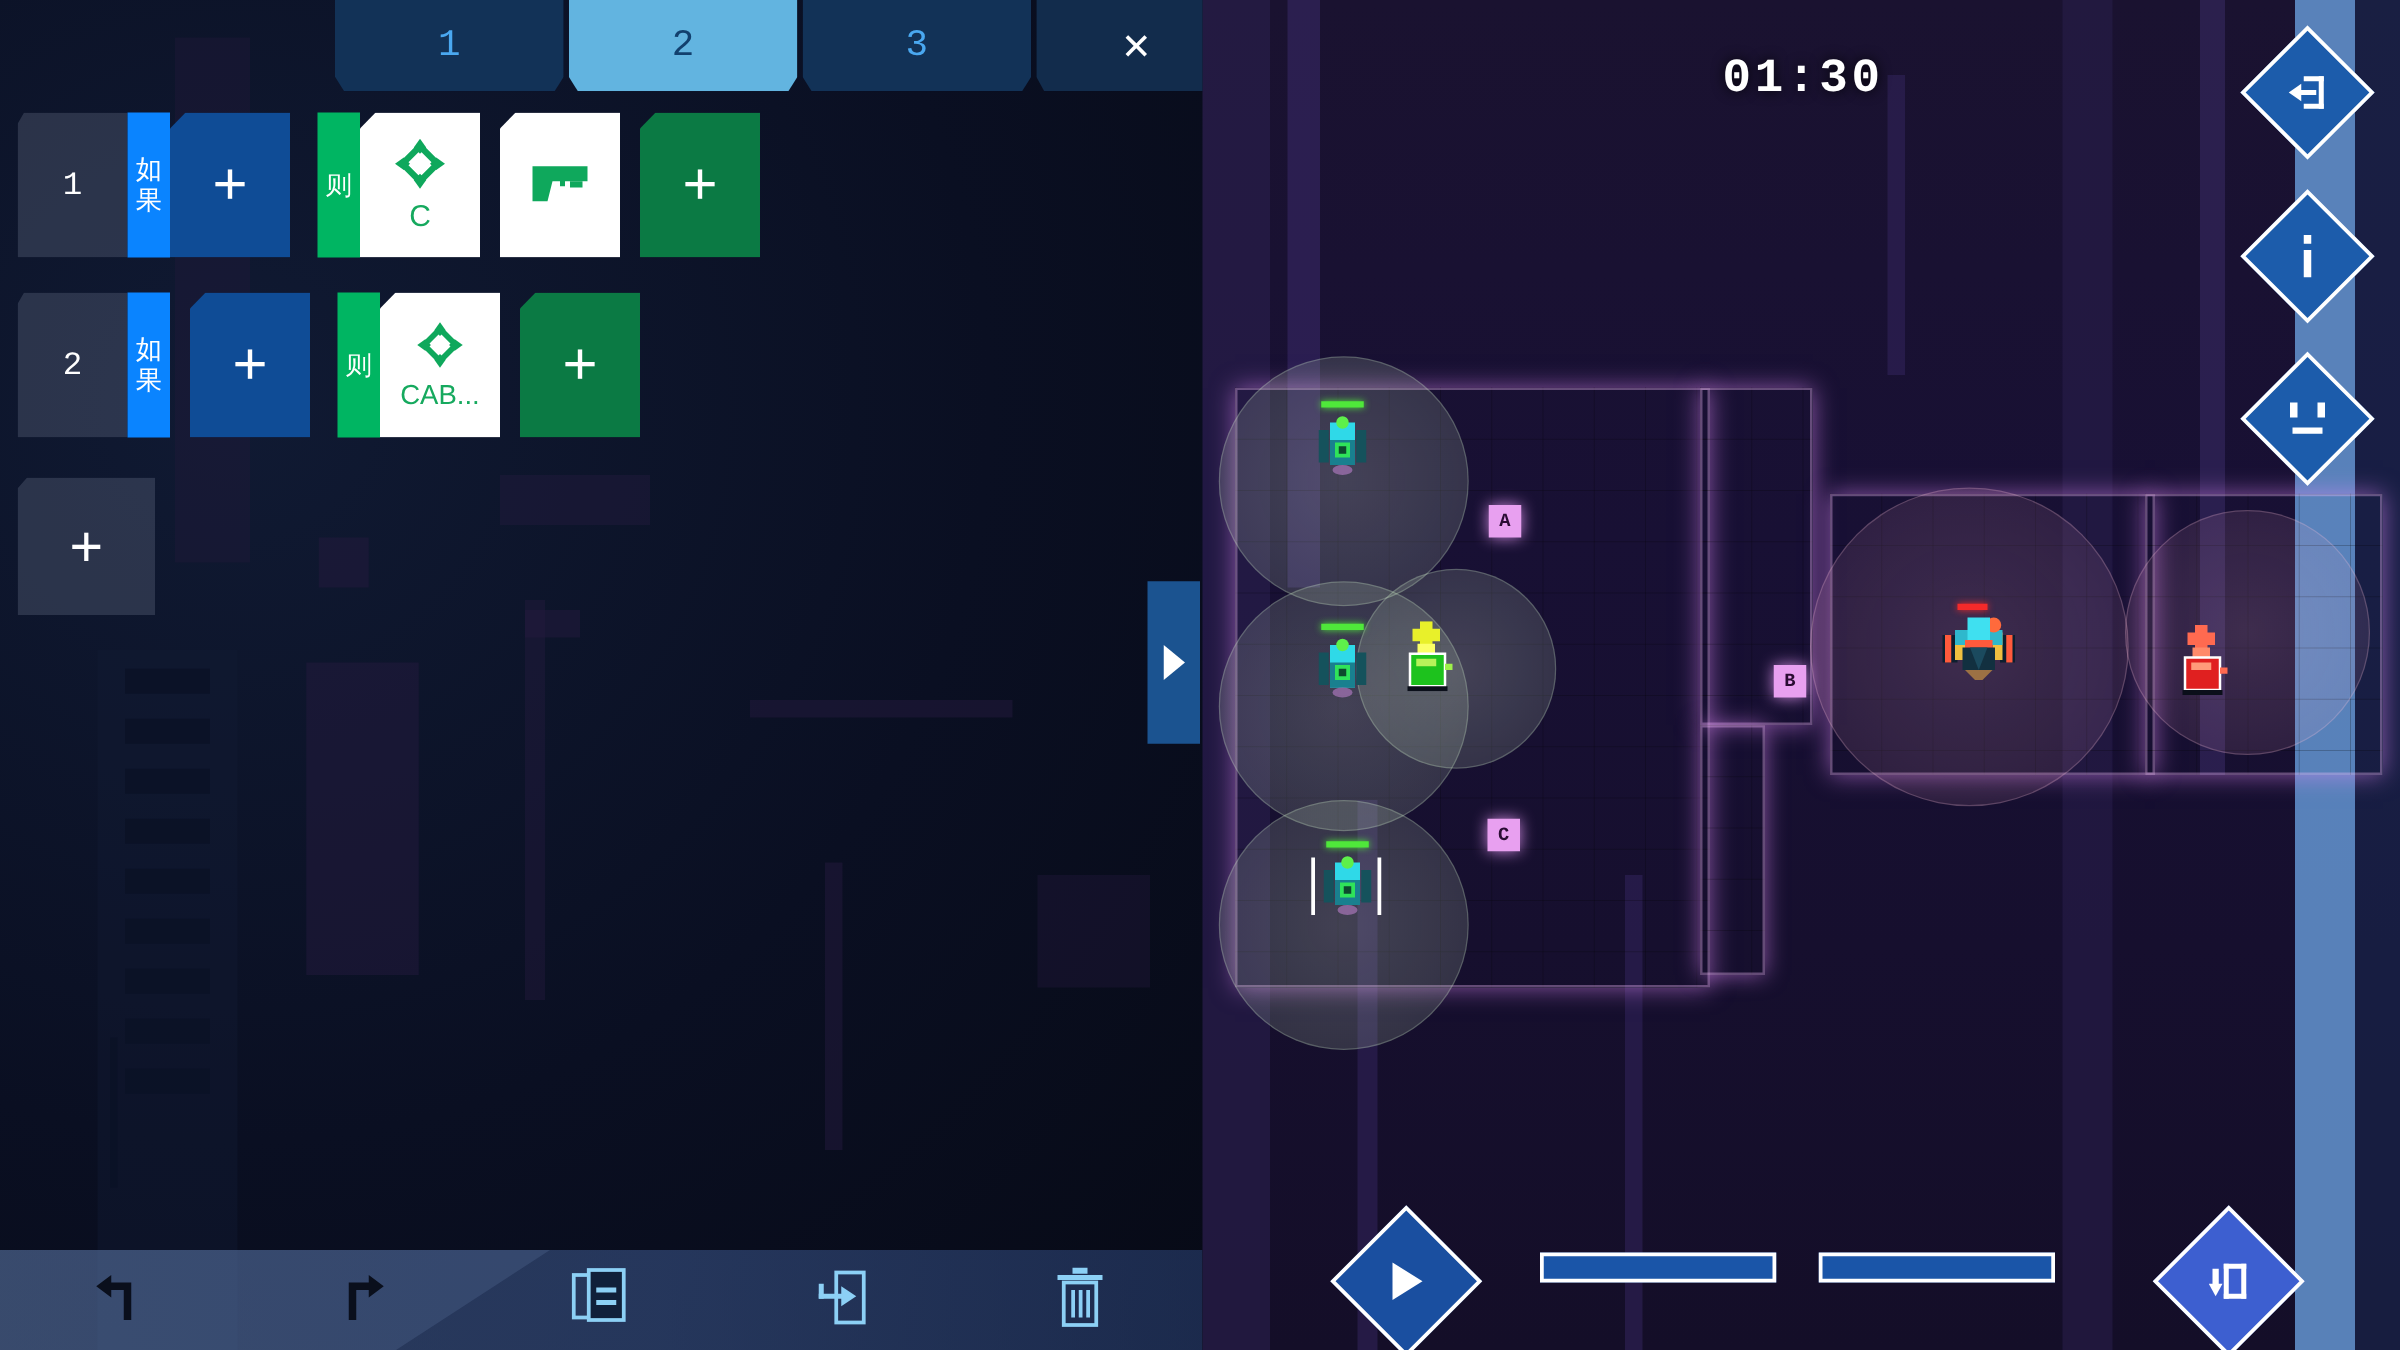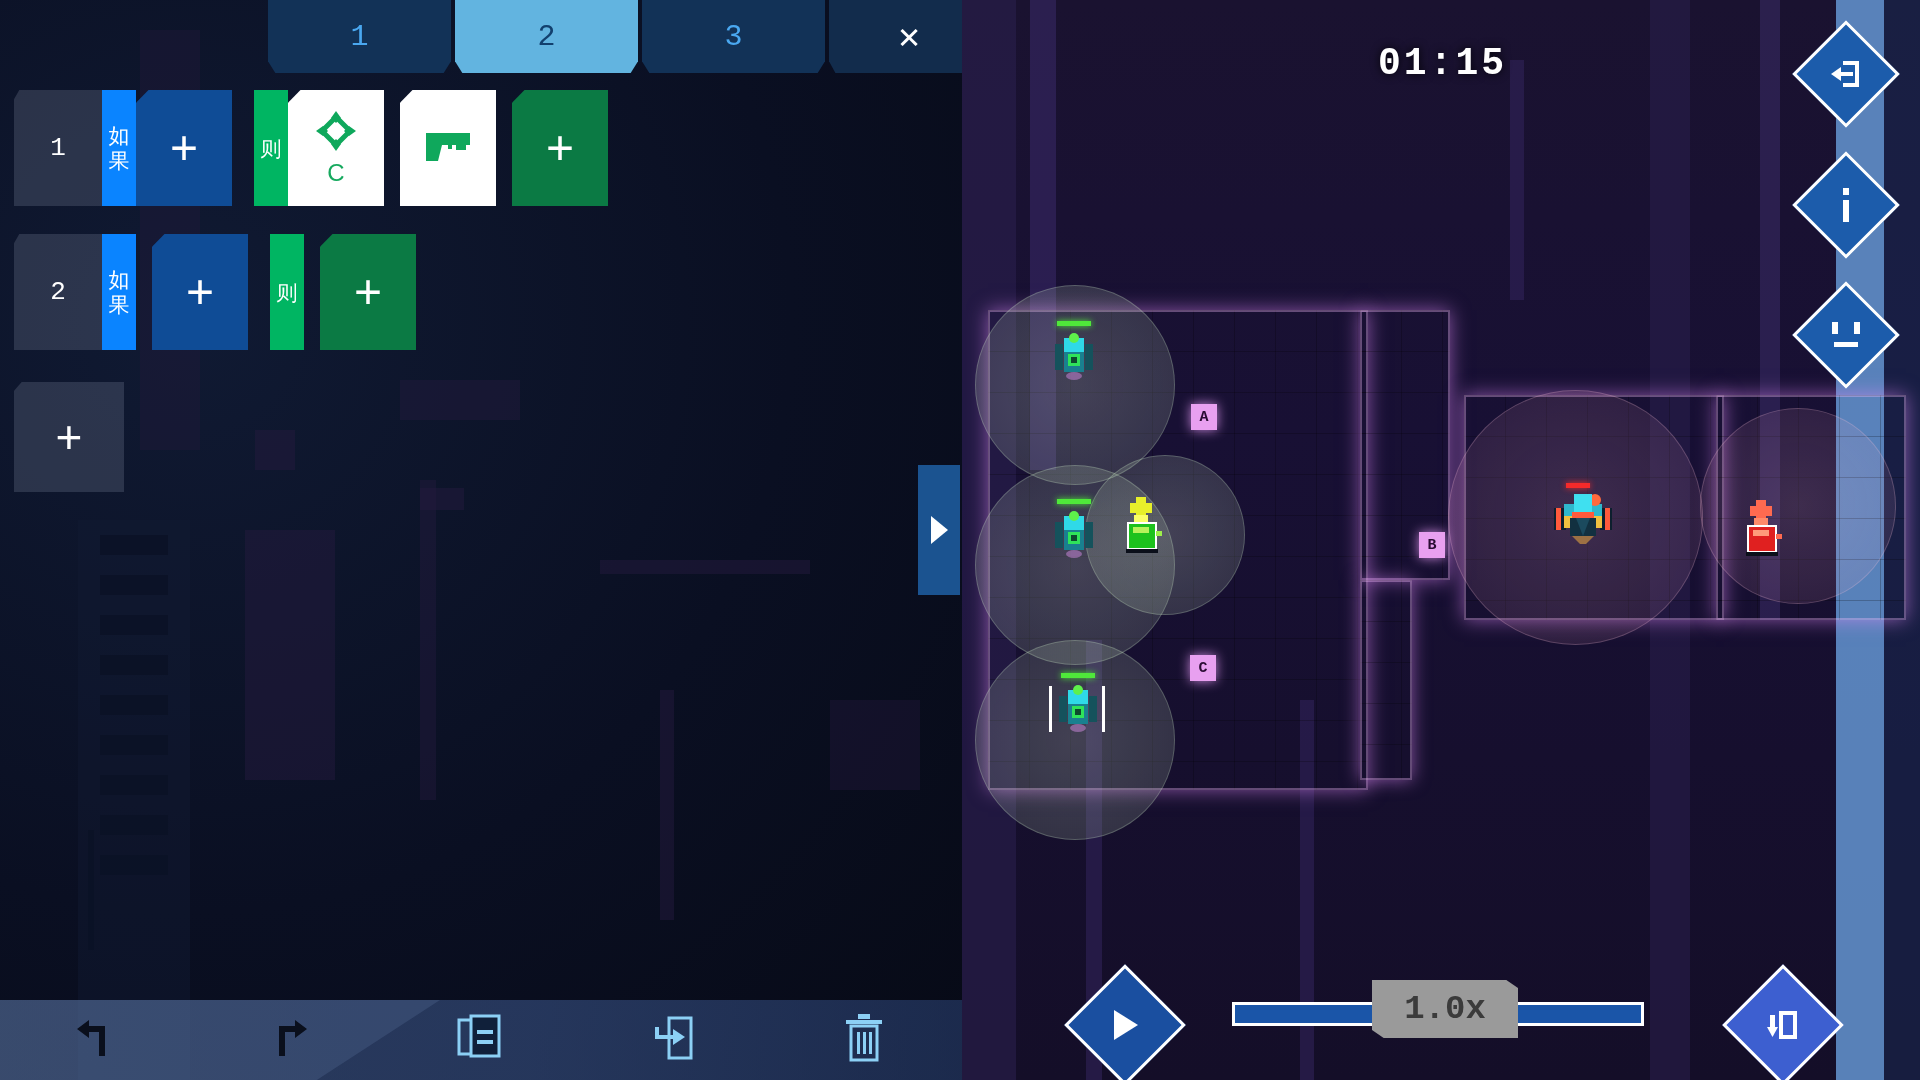--- a/index.html
+++ b/index.html
@@ -284,21 +284,21 @@
         <rect x="14" y="0" width="10" height="26" fill="#ff6a50"></rect>
         <rect x="8" y="6" width="22" height="10" fill="#ff6a50"></rect>
         <rect x="12" y="18" width="14" height="10" fill="#ff8a6a"></rect>
         <rect x="6" y="26" width="28" height="26" fill="#e02020" stroke="#ffffff" stroke-width="2"></rect>
         <rect x="11" y="30" width="16" height="6" fill="#ff9a7a"></rect>
         <rect x="34" y="34" width="8" height="5" fill="#ff6a50"></rect>
         <rect x="4" y="52" width="32" height="4" fill="#0b0f1a"></rect>
       </svg>
     </div>
 
-    <div id="timer">01:15</div>
+    <div id="timer">01:30</div>
 
     <div class="diamond" style="left:1808px;top:36px;">
       <span class="dicon">
         <svg width="34" height="30" viewBox="0 0 34 30">
           <rect x="14" y="2" width="16" height="4" fill="#fff"></rect>
           <rect x="26" y="2" width="4" height="26" fill="#fff"></rect>
           <rect x="14" y="24" width="16" height="4" fill="#fff"></rect>
           <rect x="6" y="13" width="18" height="4" fill="#fff"></rect>
           <polygon points="2,15 12,8 12,22" fill="#fff"></polygon>
         </svg>
@@ -327,21 +327,20 @@
         <svg width="30" height="34" viewBox="0 0 30 34">
             <polygon points="4,2 28,17 4,32" fill="#fff"></polygon>
           </svg>
       </span>
     </div>
 
     <div id="speed-wrap">
       <div class="speed-track" style="left:0;"></div>
       <div class="speed-track" style="left:223px;"></div>
     </div>
-    <div id="speed-label">1.0x</div>
 
     <div class="diamond" id="reset-btn">
       <span class="dicon">
         <svg width="32" height="32" viewBox="0 0 32 32">
           <rect x="12" y="2" width="4" height="28" fill="#fff"></rect>
           <rect x="12" y="2" width="18" height="4" fill="#fff"></rect>
           <rect x="26" y="2" width="4" height="28" fill="#fff"></rect>
           <rect x="12" y="26" width="18" height="4" fill="#fff"></rect>
           <rect x="3" y="6" width="5" height="14" fill="#fff"></rect>
           <polygon points="0,18 11,18 5.5,28" fill="#fff"></polygon>
@@ -419,20 +418,32 @@
 
       <div class="rule-row">
         <div class="row-num">2</div>
         <div class="tag if">如果</div>
         <div class="gap"></div>
         <div class="card slot-blue">
           <span class="plus">+</span>
         </div>
         <div class="gap-lg"></div>
         <div class="tag then">则</div>
+        <div class="card white">
+          <span>
+            <svg width="40" height="40" viewBox="0 0 44 44">
+              <polygon points="22,2 27,9 22,14 17,9" fill="#0fa85c"></polygon>
+              <polygon points="42,22 35,27 30,22 35,17" fill="#0fa85c"></polygon>
+              <polygon points="22,42 17,35 22,30 27,35" fill="#0fa85c"></polygon>
+              <polygon points="2,22 9,17 14,22 9,27" fill="#0fa85c"></polygon>
+              <path d="M22 8 L36 22 L22 36 L8 22 Z" fill="none" stroke="#0fa85c" stroke-width="5"></path>
+            </svg>
+          </span>
+          <span class="card-label lbl-green" style="font-size:22px;">CAB...</span>
+        </div>
         <div class="gap"></div>
         <div class="card slot-green">
           <span class="plus">+</span>
         </div>
       </div>
     </div>
 
     <div id="add-row">+</div>
 
     <div id="toolbar">

